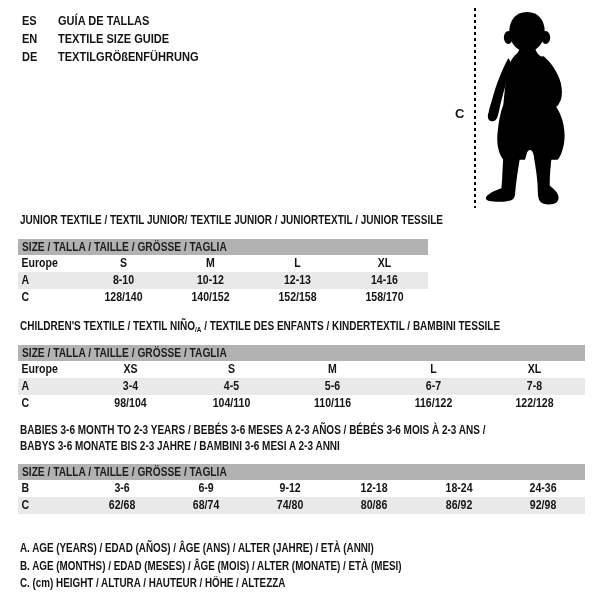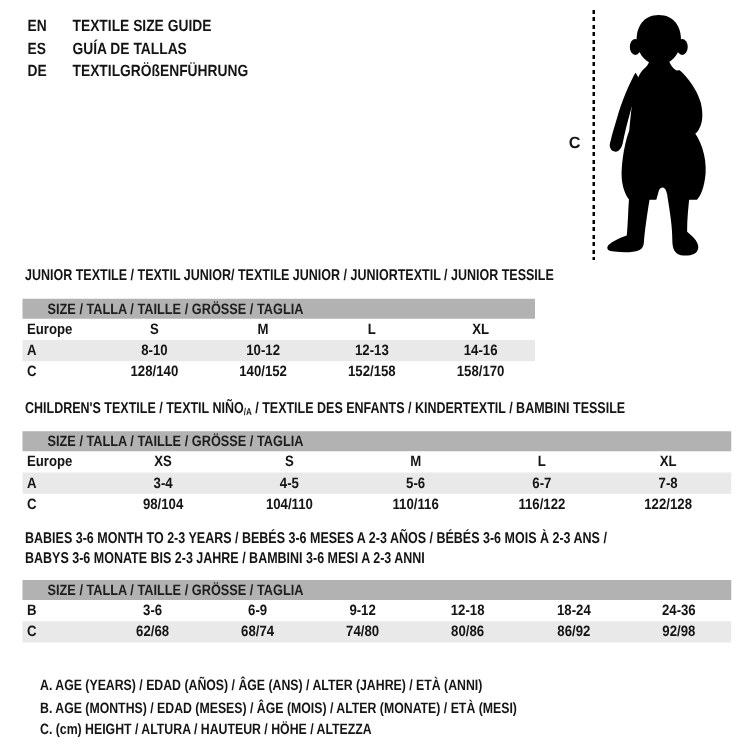--- a/index.html
+++ b/index.html
@@ -32,44 +32,44 @@
   .hd-children{top:318px;}
   .hd-babies{top:422px;transform-origin:0 0;}
   .sub{font-size:8px;vertical-align:-2px;}
 
   
   .sg-table{position:absolute;left:18px;}
   .t-junior{top:239px;width:410px;}
   .t-children{top:345px;width:567px;}
   .t-babies{top:464px;width:567px;}
   .size-bar{height:16px;line-height:16px;background:var(--bar-gray);
-    font-weight:bold;font-size:12px;padding-left:20px;color:#1d1d1d;}
+    font-weight:bold;font-size:12px;padding-left:4px;color:#1d1d1d;}
   .size-bar span{display:inline-block;transform:scaleX(.85);transform-origin:0 50%;white-space:nowrap;}
   .trow{display:grid;height:17px;line-height:17px;font-size:12px;font-weight:bold;}
   .t-junior .trow{grid-template-columns:62px repeat(4,1fr);}
   .t-children .trow{grid-template-columns:62px repeat(5,1fr);}
   .t-babies .trow{grid-template-columns:62px repeat(6,1fr);}
   .trow.alt{background:var(--row-alt);}
   .cell{text-align:center;transform:scaleX(.88);white-space:nowrap;}
   .cell.l{text-align:left;padding-left:4px;transform-origin:0 50%;}
 
   
-  .notes{position:absolute;left:20px;top:540px;margin-left:12px;}
+  .notes{position:absolute;left:20px;top:540px;}
   .note{height:17.5px;line-height:17.5px;font-weight:bold;font-size:12px;
     white-space:nowrap;transform:scaleX(.82);transform-origin:0 50%;}
 </style>
 </head>
 <body>
 
 <div class="lang-block">
   <div class="lang-row">
+    <span class="lang-code">ES</span><span class="lang-title">GUÍA DE TALLAS</span>
+  </div>
+  <div class="lang-row">
     <span class="lang-code">EN</span><span class="lang-title">TEXTILE SIZE GUIDE</span>
-  </div>
-  <div class="lang-row">
-    <span class="lang-code">ES</span><span class="lang-title">GUÍA DE TALLAS</span>
   </div>
   <div class="lang-row">
     <span class="lang-code">DE</span><span class="lang-title">TEXTILGRÖßENFÜHRUNG</span>
   </div>
 </div>
 
 <div class="measure-line"></div>
 <div class="measure-label">C</div>
 
 <svg class="baby" viewBox="0 0 100 210" xmlns="http://www.w3.org/2000/svg">

